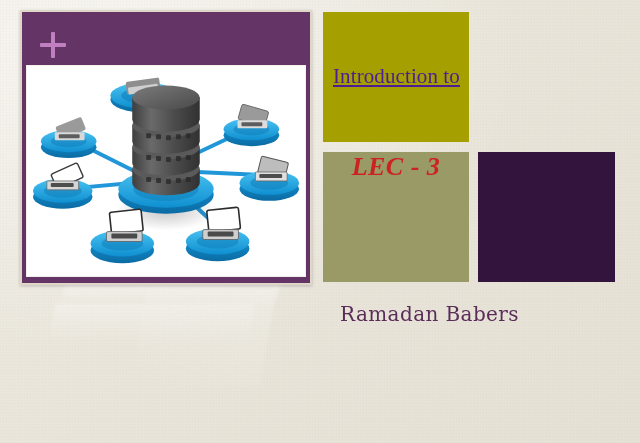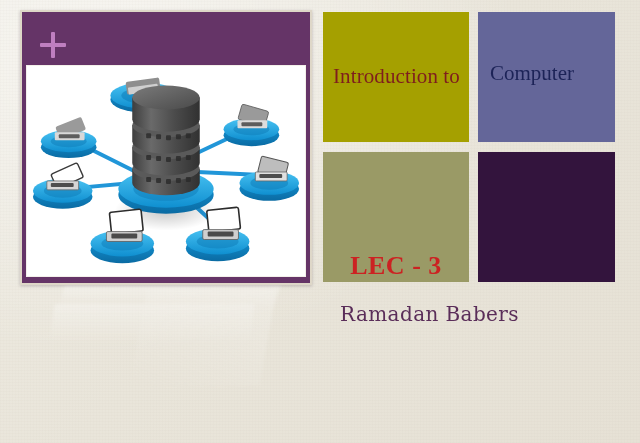--- a/index.html
+++ b/index.html
@@ -123,23 +123,24 @@
   .block-intro {
     left: 0;
     top: 0;
     width: 146px;
     height: 130px;
     background: #a5a000;
     align-items: center;
     padding: 0 8px 0 10px;
   }
   .block-intro .txt {
-    color: #7f1d1d;
+    color: #4c1d95;
     font-size: 21px;
     letter-spacing: 0.1px;
+    text-decoration: underline;
   }
 
   .block-computer {
     left: 155px;
     top: 0;
     width: 137px;
     height: 130px;
     background: #646699;
     align-items: flex-start;
     padding: 50px 0 0 12px;
@@ -148,23 +149,24 @@
     color: #1c2357;
     font-size: 21px;
   }
 
   .block-lec {
     left: 0;
     top: 140px;
     width: 146px;
     height: 130px;
     background: #9a9a66;
-    align-items: flex-end;
+    align-items: flex-start;
     justify-content: center;
     padding-bottom: 2px;
+    font-style: italic;
   }
   .block-lec .txt {
     color: #cc2222;
     font-size: 26px;
     font-weight: bold;
     text-align: center;
     letter-spacing: 0.5px;
   }
 
   .block-dark {
@@ -344,23 +346,20 @@
       </svg>
     </div>
   </div>
 
   <div class="blocks">
 
     <div class="block block-intro">
       <div class="txt">Introduction to</div>
     </div>
 
-    <div class="block block-computer">
-      <div class="txt">Computer</div>
-    </div>
 
     <div class="block block-lec">
       <div class="txt">LEC - 3</div>
     </div>
 
     <div class="block block-dark">
       <div class="txt"></div>
     </div>
   </div>
 

